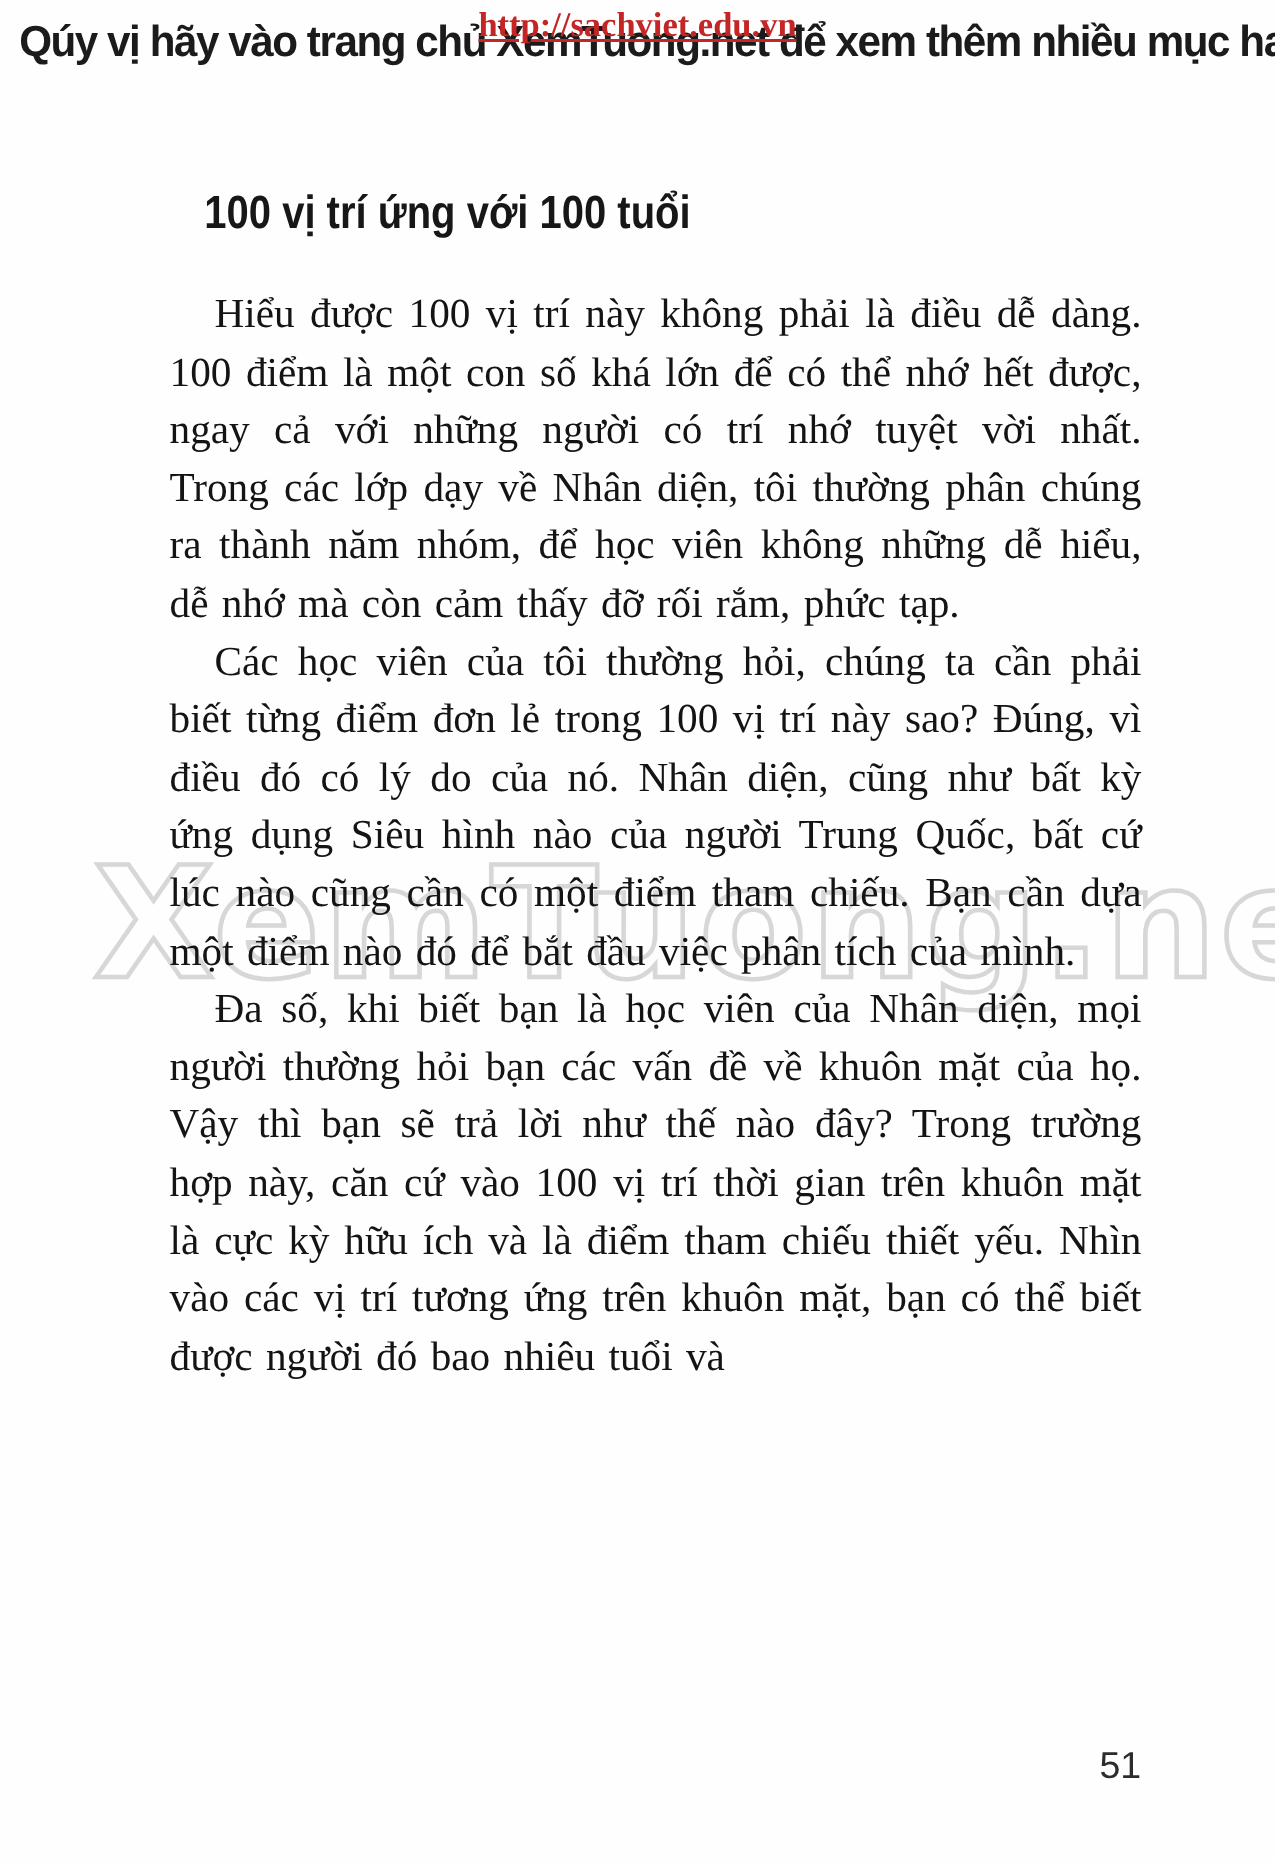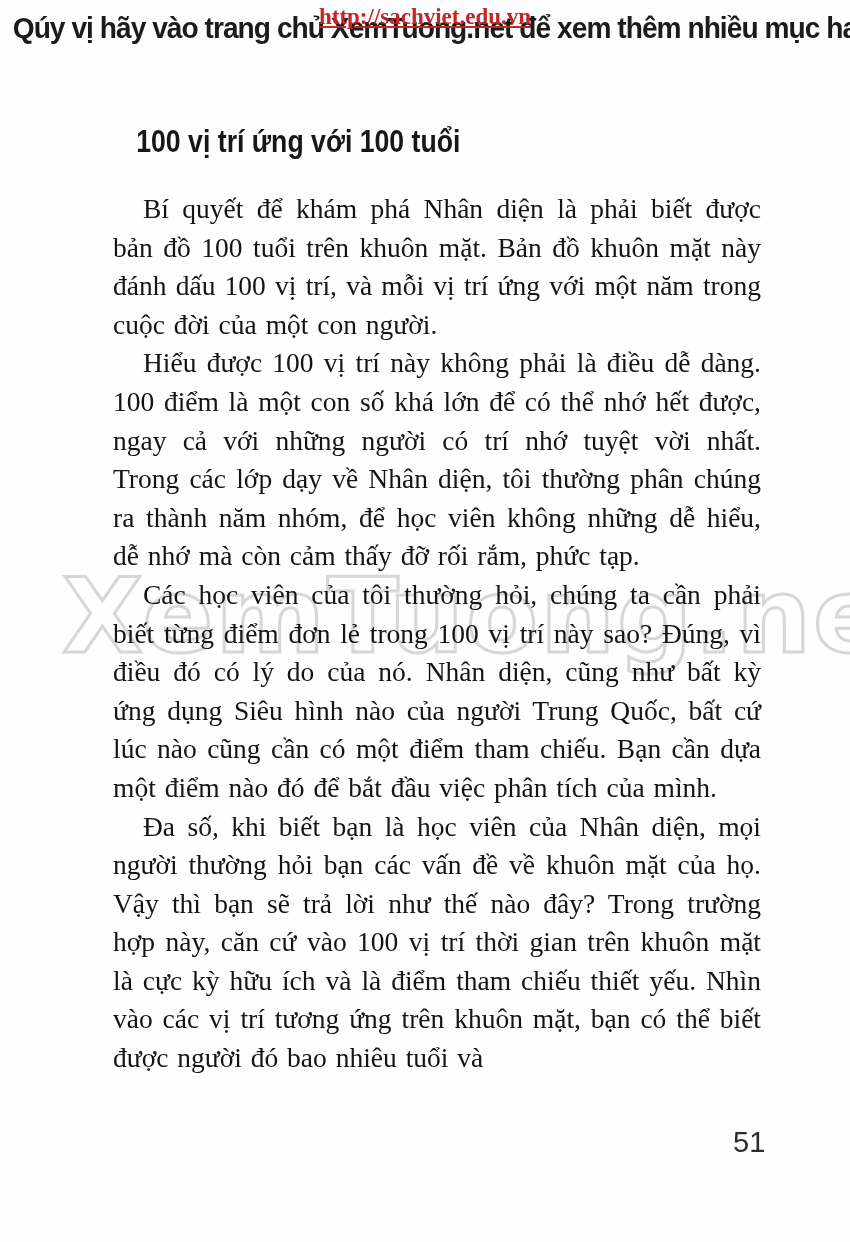--- a/index.html
+++ b/index.html
@@ -92,38 +92,37 @@
     text-align: justify;
     font-size: 27.5px;
     line-height: 38.6px;
     color: #141414;
     word-spacing: 2px;
   }
 
   
   .page-number {
     position: absolute;
-    top: 1126px;
+    top: 1163px;
     left: 733px;
     font-family: "Liberation Sans", sans-serif;
-    font-size: 29px;
+    font-size: 25px;
     color: #2c2c2c;
     z-index: 2;
   }
 </style>
 </head>
 <body>
 
 <div class="promo">Qúy vị hãy vào trang chủ XemTuong.net để xem thêm nhiều mục hay khác</div>
 
 <div class="source-url">http://sachviet.edu.vn</div>
 
 <div class="watermark">XemTuong.net</div>
 
 <div class="content">
   <h1 class="chapter-title">100 vị trí ứng với 100 tuổi</h1>
-  <p>Bí quyết để khám phá Nhân diện là phải biết được bản đồ 100 tuổi trên khuôn mặt. Bản đồ khuôn mặt này đánh dấu 100 vị trí, và mỗi vị trí ứng với một năm trong cuộc đời của một con người.</p>
   <p>Hiểu được 100 vị trí này không phải là điều dễ dàng. 100 điểm là một con số khá lớn để có thể nhớ hết được, ngay cả với những người có trí nhớ tuyệt vời nhất. Trong các lớp dạy về Nhân diện, tôi thường phân chúng ra thành năm nhóm, để học viên không những dễ hiểu, dễ nhớ mà còn cảm thấy đỡ rối rắm, phức tạp.</p>
   <p>Các học viên của tôi thường hỏi, chúng ta cần phải biết từng điểm đơn lẻ trong 100 vị trí này sao? Đúng, vì điều đó có lý do của nó. Nhân diện, cũng như bất kỳ ứng dụng Siêu hình nào của người Trung Quốc, bất cứ lúc nào cũng cần có một điểm tham chiếu. Bạn cần dựa một điểm nào đó để bắt đầu việc phân tích của mình.</p>
   <p>Đa số, khi biết bạn là học viên của Nhân diện, mọi người thường hỏi bạn các vấn đề về khuôn mặt của họ. Vậy thì bạn sẽ trả lời như thế nào đây? Trong trường hợp này, căn cứ vào 100 vị trí thời gian trên khuôn mặt là cực kỳ hữu ích và là điểm tham chiếu thiết yếu. Nhìn vào các vị trí tương ứng trên khuôn mặt, bạn có thể biết được người đó bao nhiêu tuổi và</p>
 </div>
 
 <div class="page-number">51</div>
 
 </body></html>

